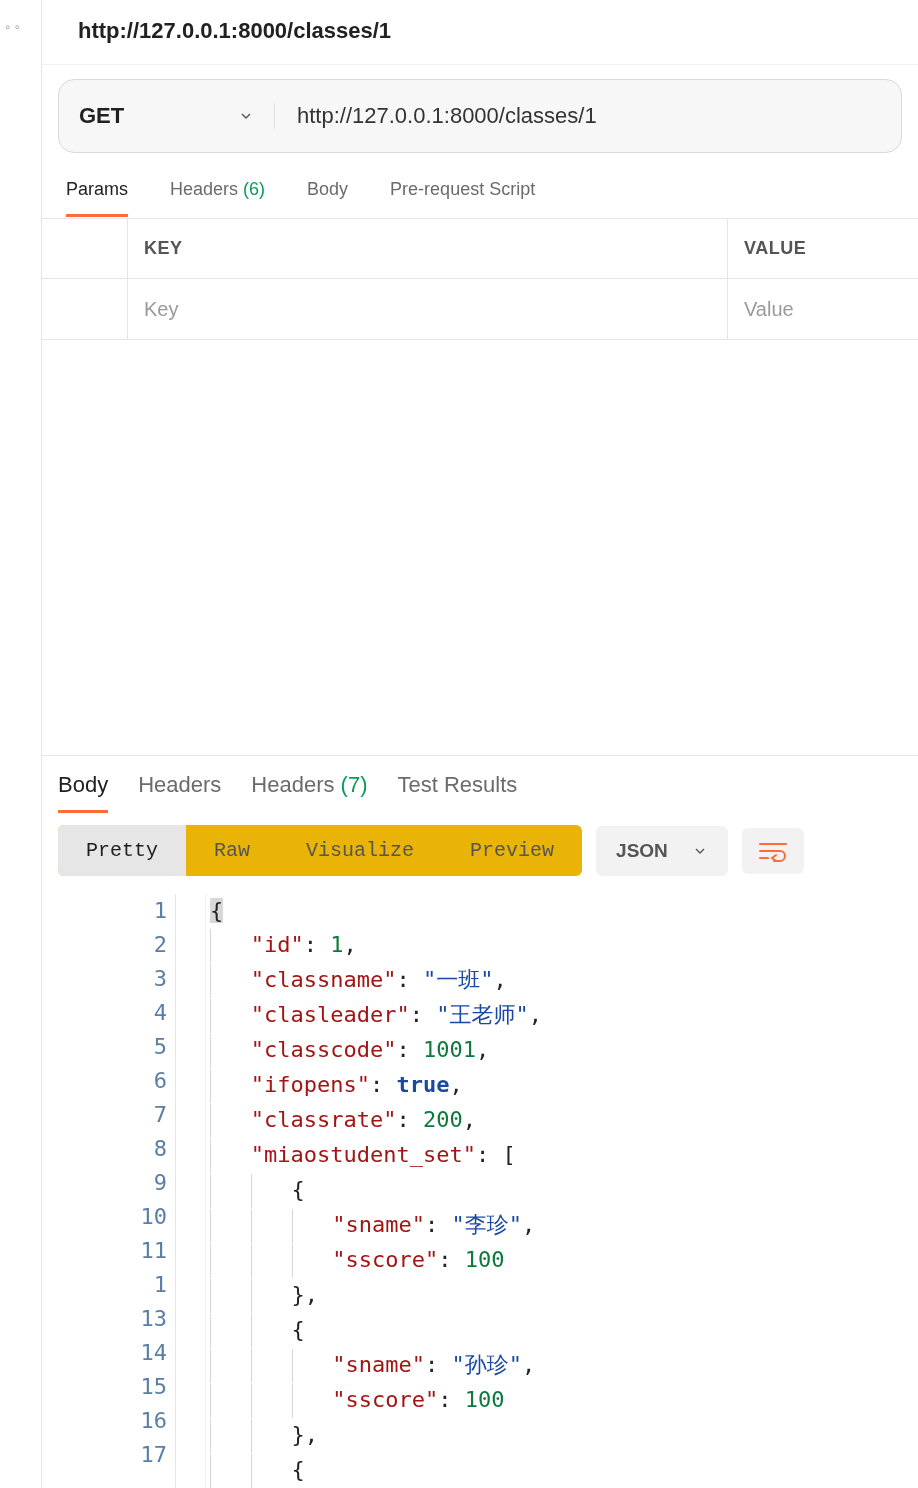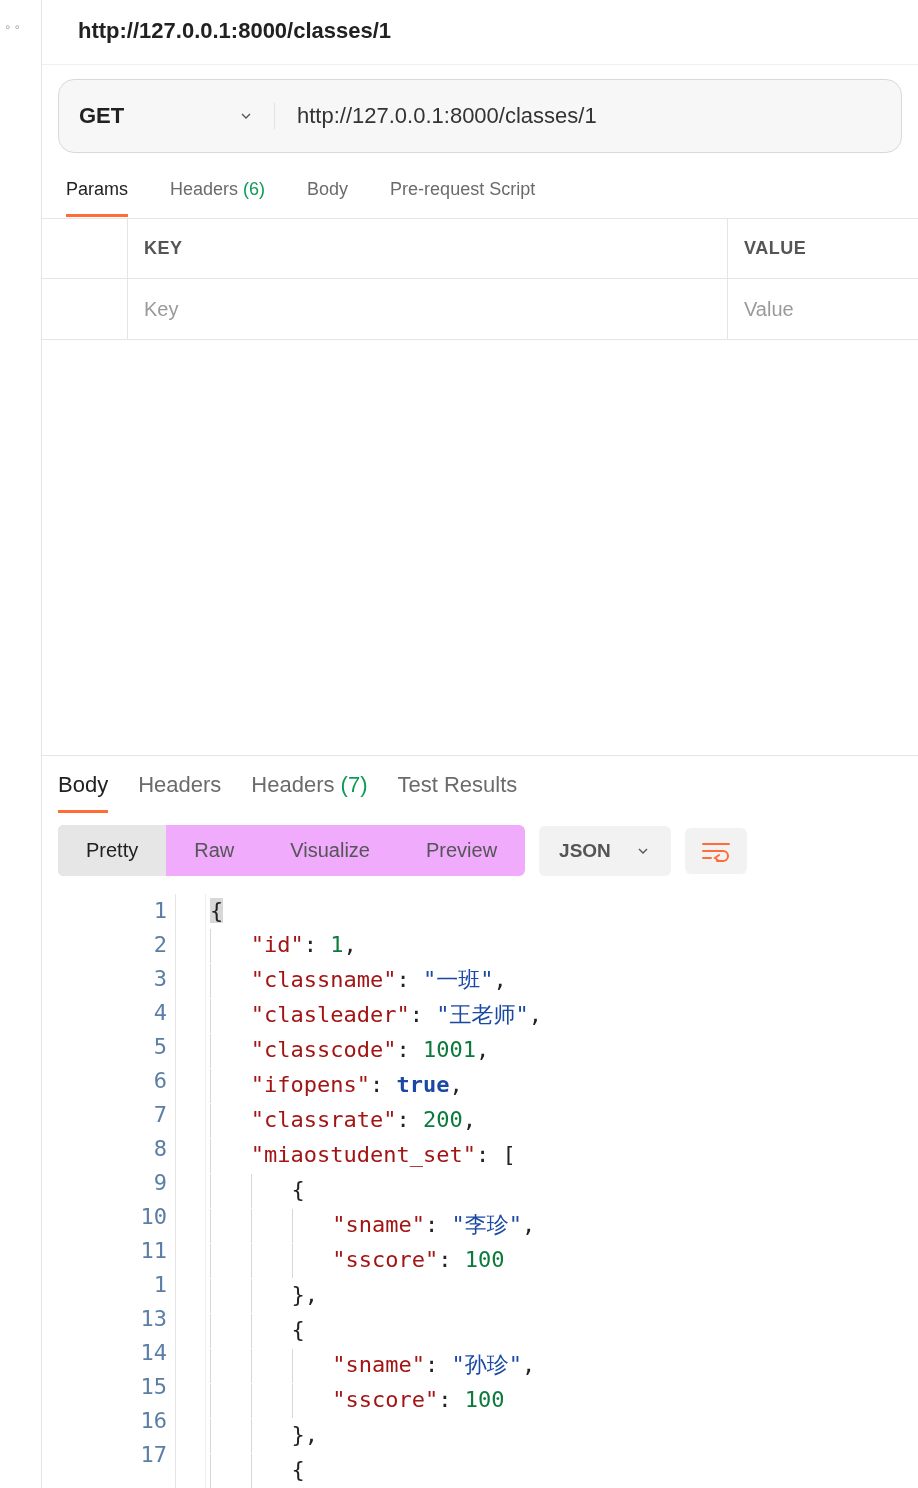--- a/index.html
+++ b/index.html
@@ -162,23 +162,24 @@
     border-bottom: 3px solid #ff6c37;
   }
   .view-bar {
     display: flex;
     align-items: center;
     gap: 14px;
     padding: 12px 16px;
   }
   .view-group {
     display: inline-flex;
-    background: #f0abfc;
+    background: #eab308;
     border-radius: 6px;
     overflow: hidden;
+    font-family: Liberation Mono, monospace;
   }
   .view-btn {
     padding: 14px 28px;
     font-size: 20px;
     color: #555;
     cursor: pointer;
   }
   .view-btn.active {
     background: #e6e6e6;
     color: #212121;

